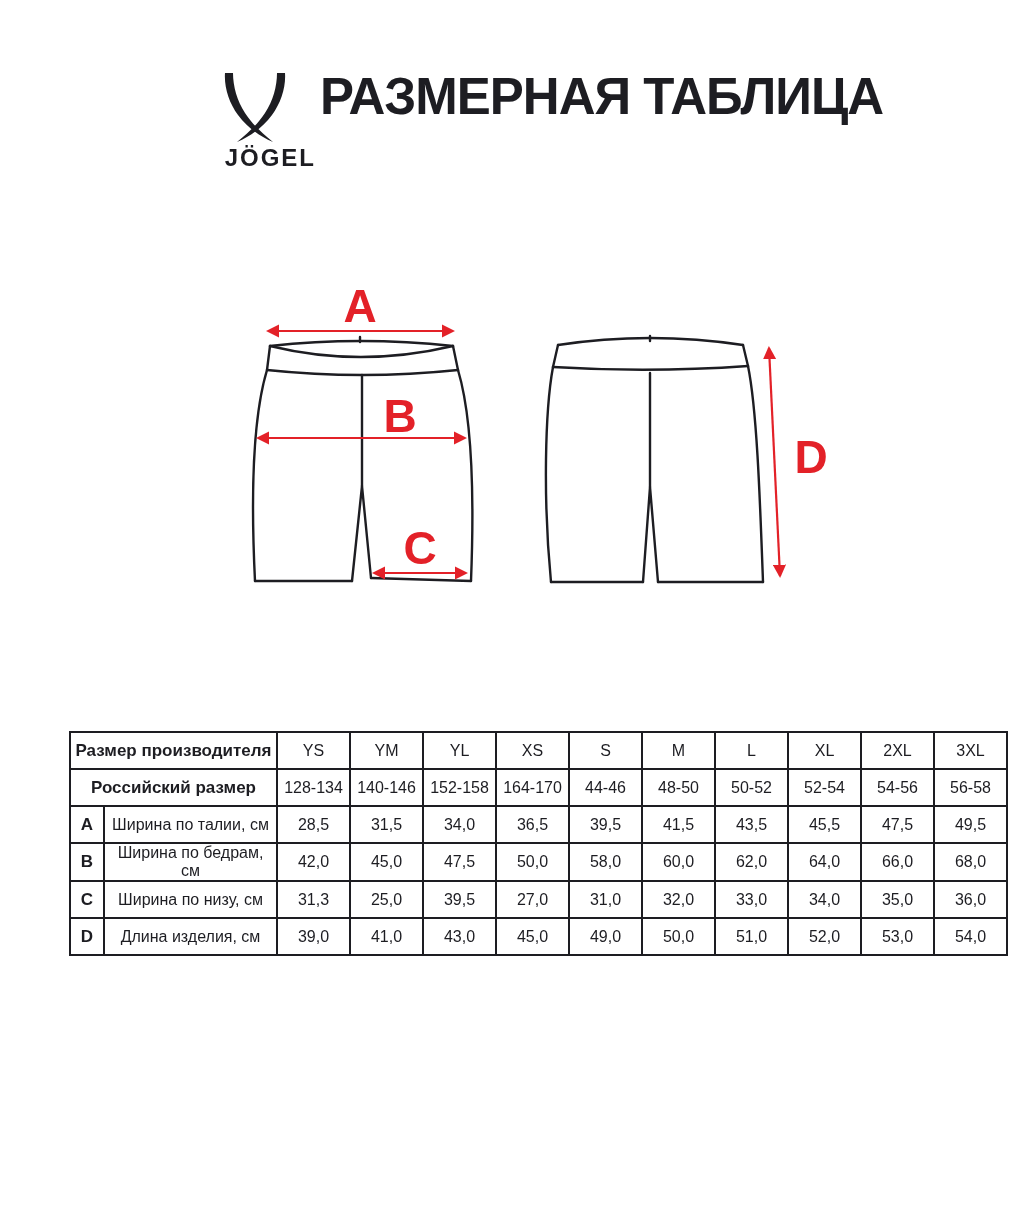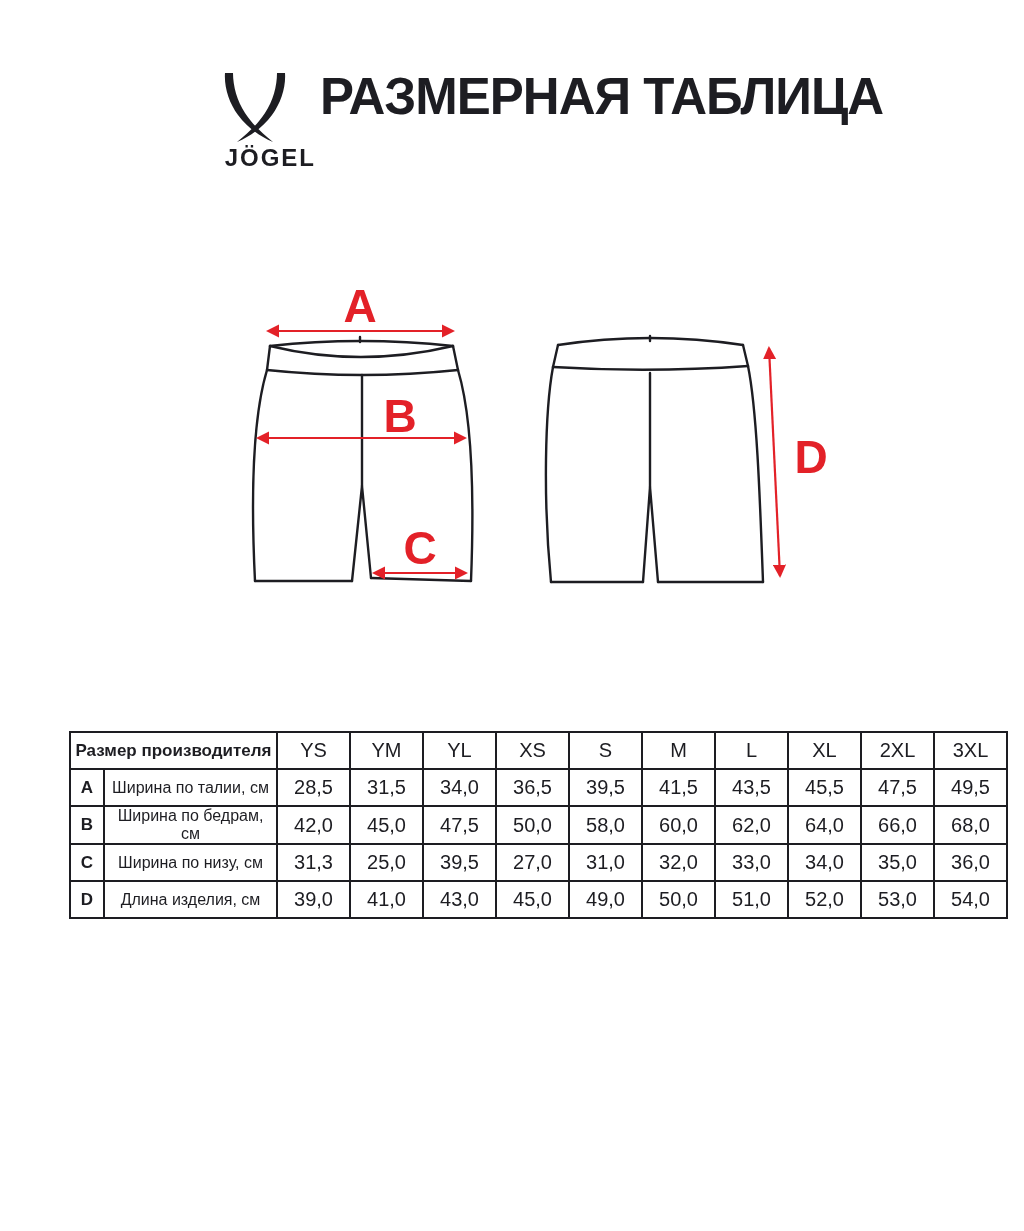--- a/index.html
+++ b/index.html
@@ -54,24 +54,24 @@
   .size-table th,.size-table td{
     border:2px solid var(--ink);
     height:37px;
     text-align:center;vertical-align:middle;
     padding:0 2px;
     font-family:"Liberation Sans", sans-serif;
     color:var(--ink);
     background:#fff;
   }
   .size-table .th-label{font-size:17px;font-weight:700;}
-  .size-table .th-size{font-size:20px;font-weight:400;border-radius:7px;}
+  .size-table .th-size{font-size:16px;font-weight:400;border-radius:7px;}
   .size-table .td-key{font-size:17px;font-weight:700;}
   .size-table .td-label{font-size:16px;font-weight:400;margin-top:8px;}
-  .size-table .td-val{font-size:20px;font-weight:400;}
+  .size-table .td-val{font-size:16px;font-weight:400;}
   .col-key{width:34px;}
   .col-label{width:173px;}
   .col-size{width:73px;}
 </style>
 </head>
 <body>
 
 <div class="abs brand-logo">
   <svg class="logo-swoosh" viewBox="0 0 66 70" aria-hidden="true">
     <path d="M3,0 C2,14 7,30 16,42 C25,54 37,63 51,69 C40,60 30,51 23,40 C15,28 11,13 11,0 Z"></path>
@@ -153,20 +153,33 @@
           <th class="th-size">YL</th>
           <th class="th-size">XS</th>
           <th class="th-size">S</th>
           <th class="th-size">M</th>
           <th class="th-size">L</th>
           <th class="th-size">XL</th>
           <th class="th-size">2XL</th>
           <th class="th-size">3XL</th>
         </tr>
         <tr>
+          <th class="th-label" colspan="2">Российский размер</th>
+          <th class="th-size">128-134</th>
+          <th class="th-size">140-146</th>
+          <th class="th-size">152-158</th>
+          <th class="th-size">164-170</th>
+          <th class="th-size">44-46</th>
+          <th class="th-size">48-50</th>
+          <th class="th-size">50-52</th>
+          <th class="th-size">52-54</th>
+          <th class="th-size">54-56</th>
+          <th class="th-size">56-58</th>
+        </tr>
+        <tr>
           <td class="td-key">A</td>
           <td class="td-label">Ширина по талии, см</td>
           <td class="td-val">28,5</td>
           <td class="td-val">31,5</td>
           <td class="td-val">34,0</td>
           <td class="td-val">36,5</td>
           <td class="td-val">39,5</td>
           <td class="td-val">41,5</td>
           <td class="td-val">43,5</td>
           <td class="td-val">45,5</td>

